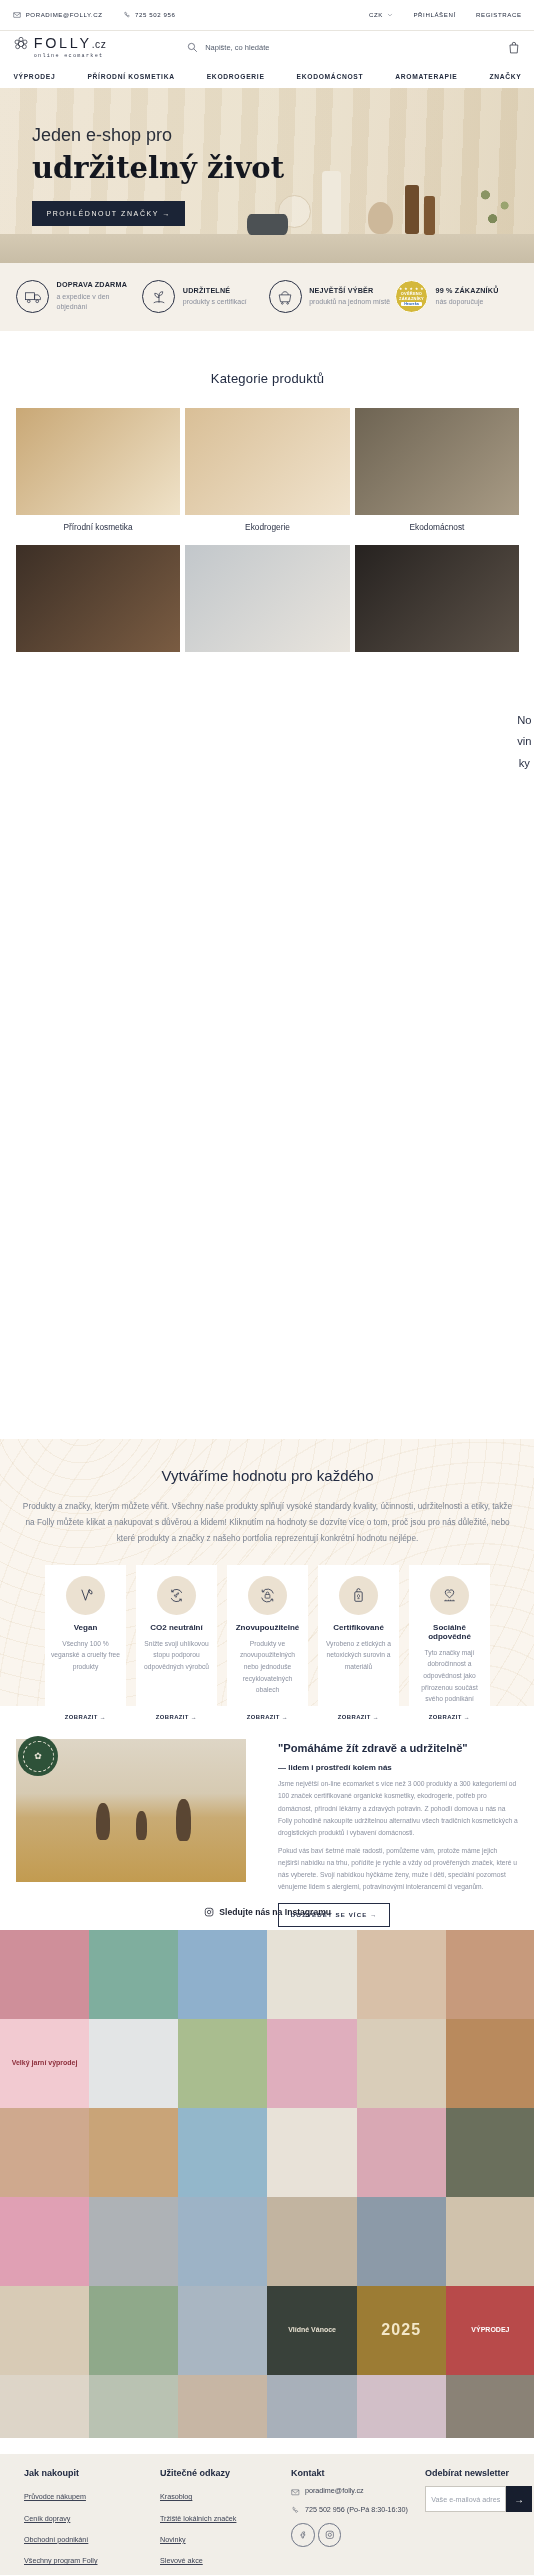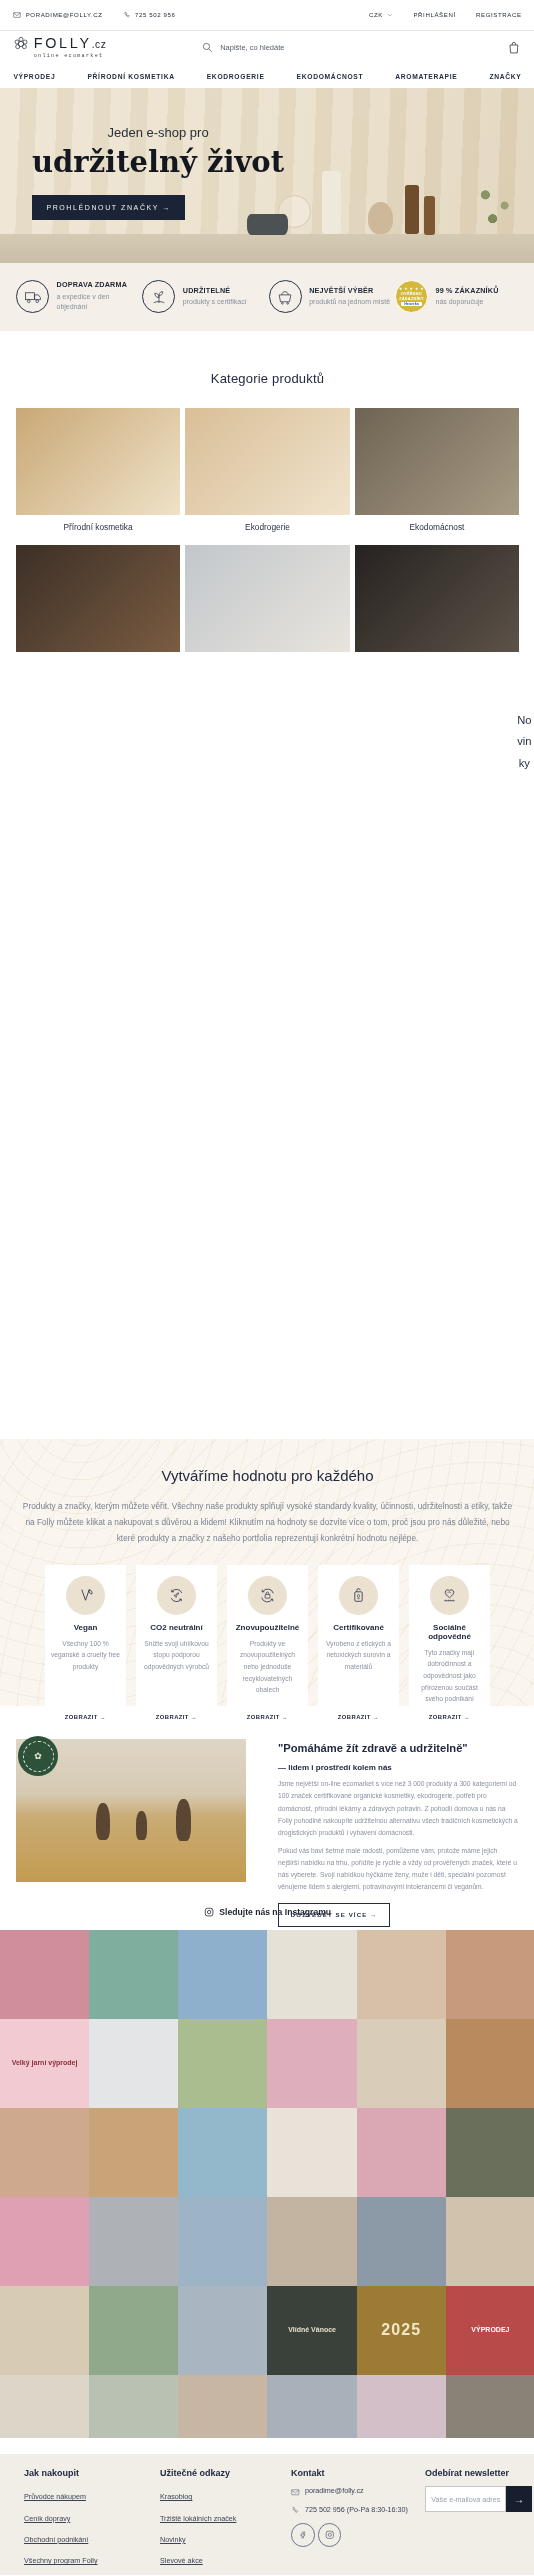--- a/index.html
+++ b/index.html
@@ -15,41 +15,41 @@
   .tb-item svg{width:8px;height:8px;stroke:#232b3e;fill:none;stroke-width:1.4;}
 
   
   .header{height:34px;display:flex;align-items:center;padding:0 13.4px;position:relative;background:#fff;}
   .logo{display:flex;align-items:flex-start;gap:4.3px;}
   .logo-mark{width:16px;height:16px;color:#1d2130;}
   .logo-text{line-height:1;}
   .logo-name{font-size:14.4px;letter-spacing:2.7px;color:#1d2130;font-weight:400;}
   .logo-tld{font-size:10.2px;letter-spacing:0.5px;}
   .logo-tag{font-family:"Liberation Mono",monospace;font-size:5.1px;letter-spacing:1.3px;color:#3c4254;margin-top:2.7px;}
-  .search{position:absolute;left:202px;display:flex;align-items:center;gap:7.5px;width:176px;}
+  .search{position:absolute;left:187px;display:flex;align-items:center;gap:7.5px;width:176px;}
   .search svg{width:10.7px;height:10.7px;color:#2a3145;}
   .search input{border:none;outline:none;font-size:7.5px;color:#2a3145;width:139px;background:transparent;font-family:inherit;}
   .search input::placeholder{color:#555e6e;}
   .cart{position:absolute;right:15px;}
   .cart svg{width:11.8px;height:13px;color:#1d2130;}
 
   
   .navbar{height:23px;display:flex;align-items:center;justify-content:space-between;padding:0 13.4px;background:#fff;}
   .nav-item{font-size:6.7px;font-weight:bold;letter-spacing:0.7px;color:#232b3e;cursor:pointer;}
 
   
   .hero{height:175px;position:relative;overflow:hidden;}
   .hero-photo{position:absolute;inset:0;
     background:
       repeating-linear-gradient(92deg,rgba(255,255,255,.14) 0 20.3px,rgba(185,165,130,.10) 20.3px 37px),
       linear-gradient(100deg,#ece2cf 0%,#e9dfc9 45%,#e6dac3 70%,#ded1b6 100%);}
   .hero-table{position:absolute;left:0;right:0;bottom:0;height:29px;background:linear-gradient(#d5cab4,#c8bda6);}
   .shape{position:absolute;}
   .hero-copy{position:absolute;left:32px;top:37px;}
-  .hero-kicker{font-size:13px;color:#2a2f3a;text-align:center;}
+  .hero-kicker{font-size:18px;color:#2a2f3a;}
   .hero-title{font-family:"DejaVu Serif",serif;font-weight:bold;font-size:29px;color:#14171f;margin-top:5.3px;}
   .hero-btn{display:inline-block;margin-top:16px;background:#1b2436;color:#f4f2ec;font-size:7px;
     letter-spacing:1.6px;padding:9px 14.4px;border:none;cursor:pointer;font-family:inherit;}
 
   
   .usp{height:68px;background:#f4f0e9;display:flex;align-items:center;justify-content:space-between;padding:0 16px;}
   .usp-item{display:flex;align-items:center;gap:7.5px;width:124px;}
   .usp-ico{width:33px;height:33px;border:0.9px solid #2a3145;border-radius:50%;flex:none;
     display:flex;align-items:center;justify-content:center;color:#2a3145;}
   .usp-ico svg{width:18px;height:18px;}

